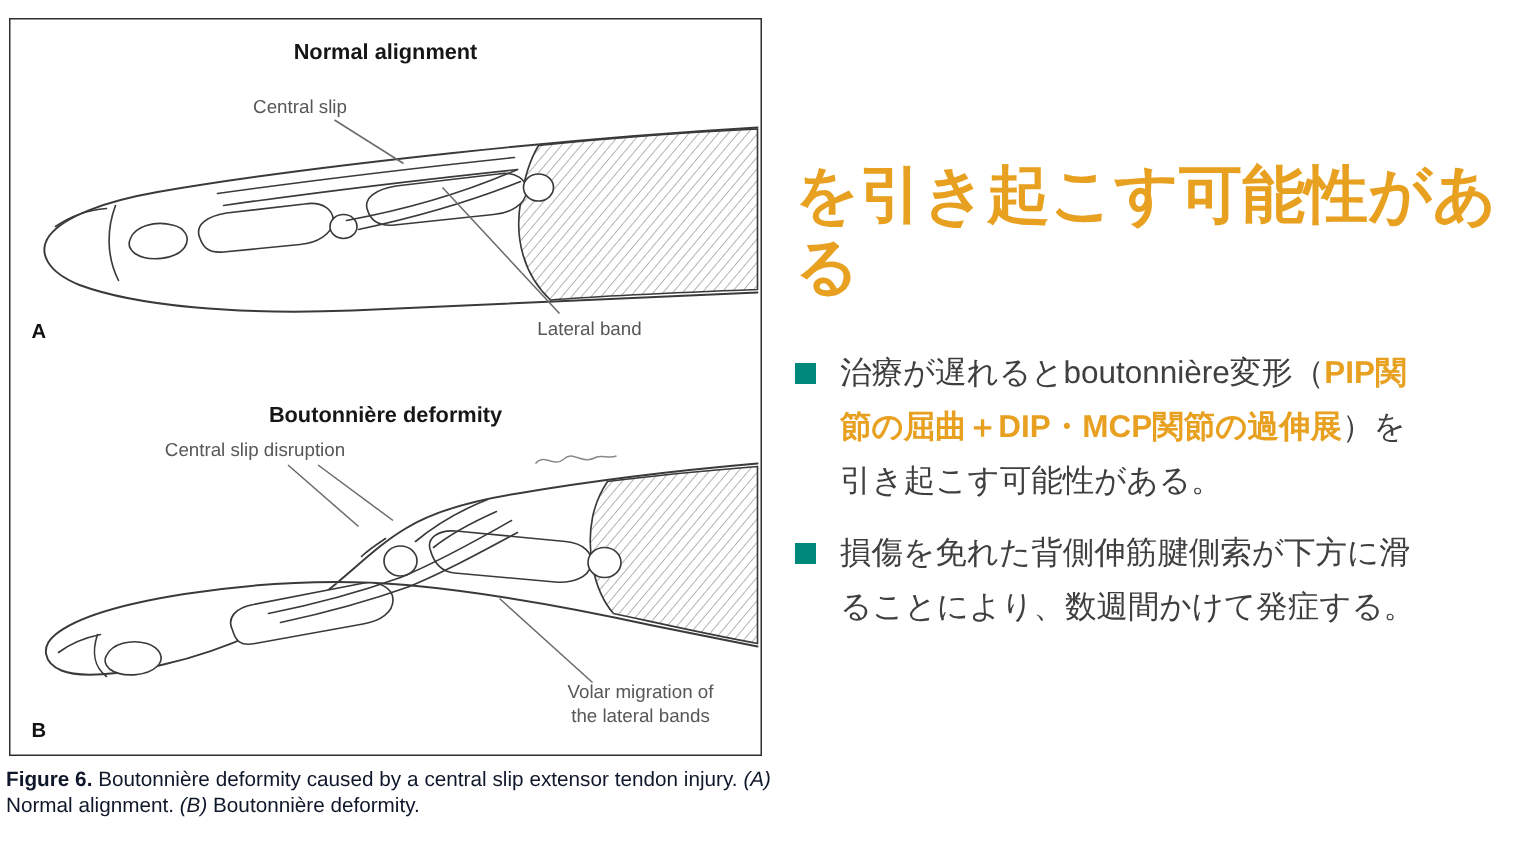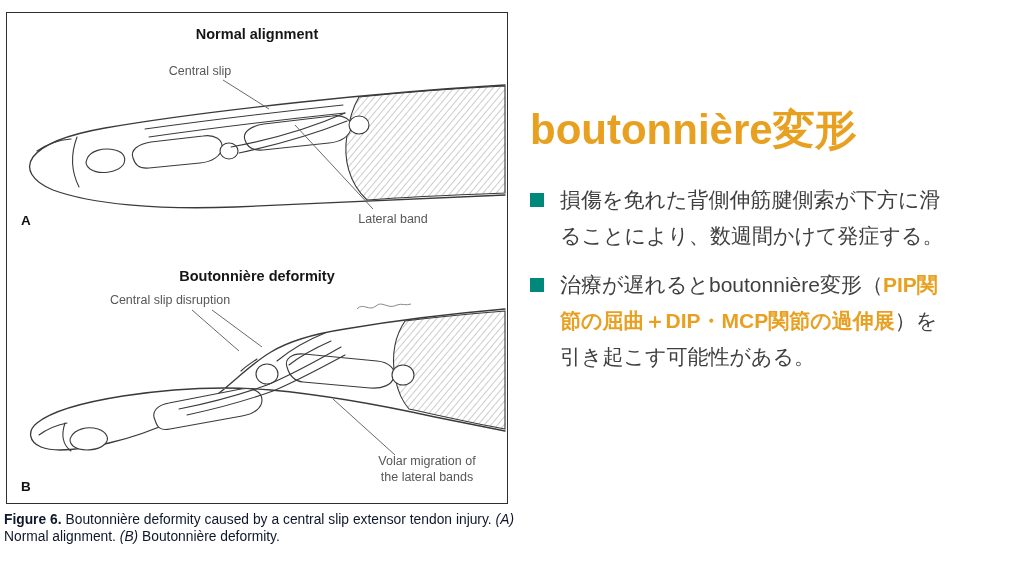--- a/index.html
+++ b/index.html
@@ -124,25 +124,25 @@
         <text class="fig-label" x="420" y="468" text-anchor="middle">the lateral bands</text>
         <path class="leader" d="M 388 442 L 326 386"></path>
         <text class="fig-marker" x="14" y="478">B</text>
       </g>
     </svg>
   </figure>
 
   <p class="caption"><span class="fig-bold">Figure 6.</span><span> Boutonnière deformity caused by a central slip extensor tendon injury. </span><span class="it">(A)</span><span> Normal alignment. </span><span class="it">(B)</span><span> Boutonnière deformity.</span></p>
 
   <div class="content">
-    <h1>boutonnière変形</h1>
+    <h1>を引き起こす可能性がある</h1>
 
     <ul class="bullets">
       <li>
-        <span class="sq"></span><span>損傷を免れた背側伸筋腱側索が下方に滑ることにより、数週間かけて発症する。</span>
+        <span class="sq"></span><span>治療が遅れるとboutonnière変形（</span><span class="hl">PIP関節の屈曲＋DIP・MCP関節の過伸展</span><span>）を引き起こす可能性がある。</span>
       </li>
       <li>
-        <span class="sq"></span><span>治療が遅れるとboutonnière変形（</span><span class="hl">PIP関節の屈曲＋DIP・MCP関節の過伸展</span><span>）を引き起こす可能性がある。</span>
+        <span class="sq"></span><span>損傷を免れた背側伸筋腱側索が下方に滑ることにより、数週間かけて発症する。</span>
       </li>
     </ul>
   </div>
 
 </div>
 
 </body></html>

